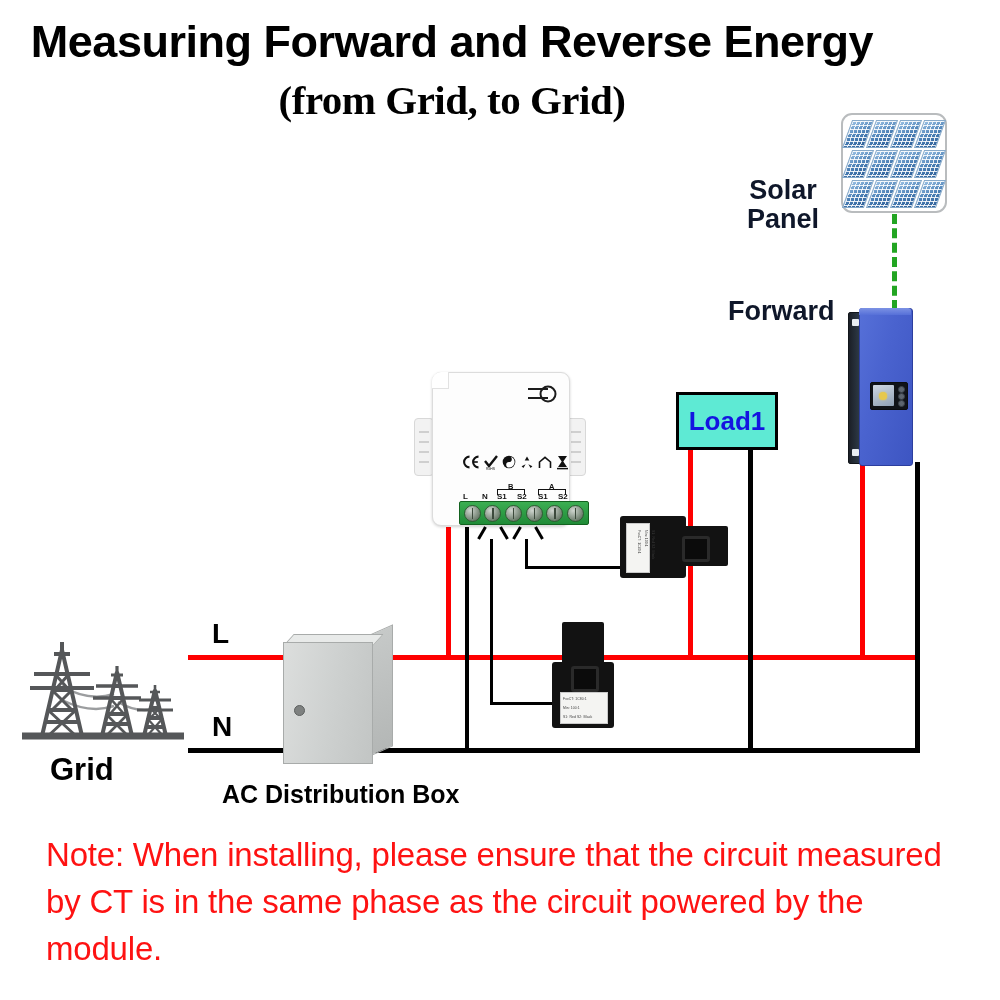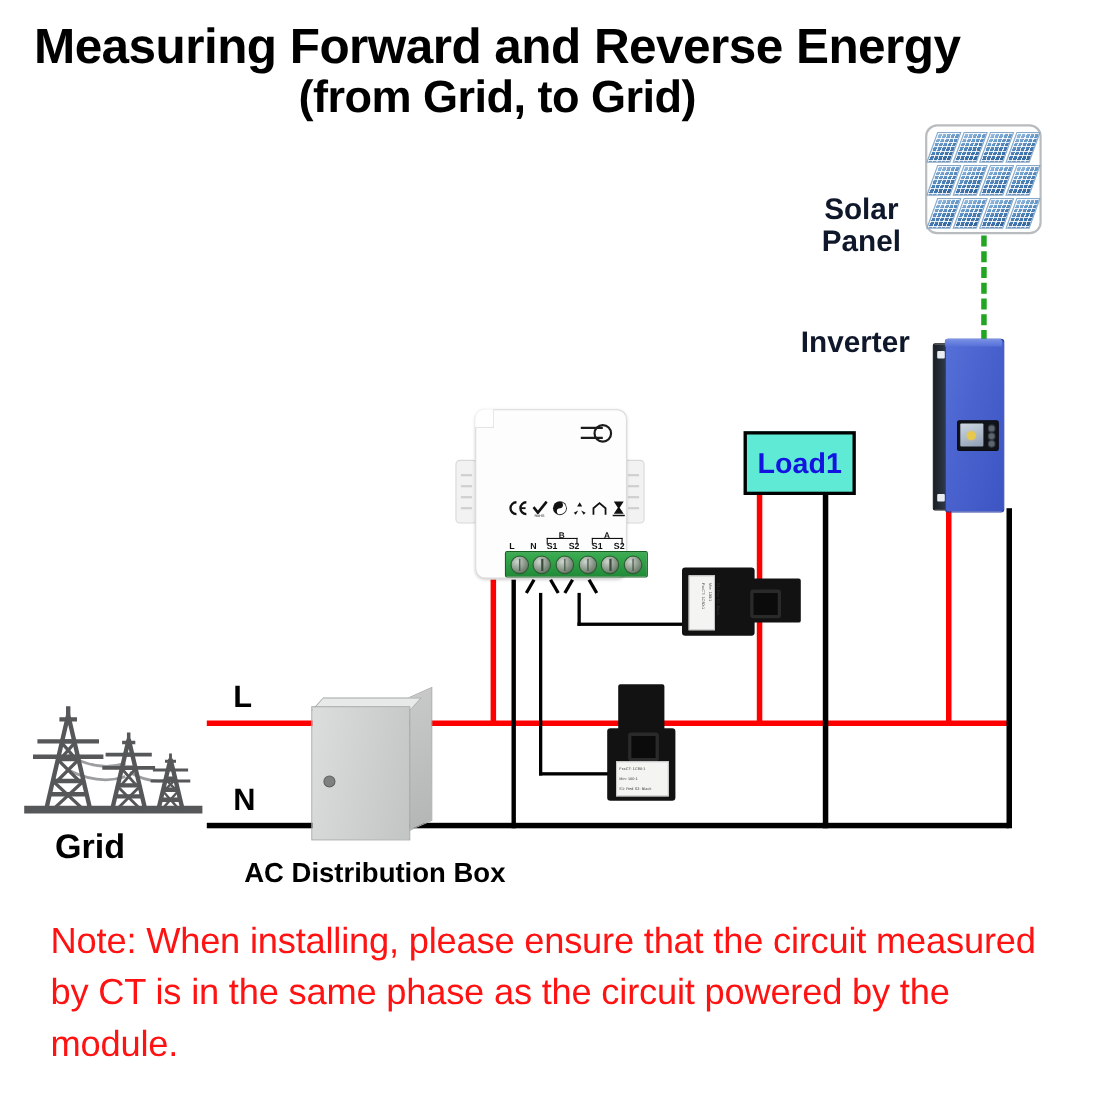--- a/index.html
+++ b/index.html
@@ -7,21 +7,21 @@
        font-family:"Liberation Sans", sans-serif;-webkit-font-smoothing:antialiased;}
   #stage{position:absolute;inset:0;width:1000px;height:1000px;background:#ffffff;}
 
   .abs{position:absolute;}
 
   
   #title-block{left:0;top:18px;width:904px;text-align:center;}
   #title-line1,#title-line2{
       font-weight:bold;color:#000;letter-spacing:-0.5px;line-height:1.05;}
   #title-line1{font-size:45px;}
-  #title-line2{font-size:41px;margin-top:2px;}
+  #title-line2{font-size:41px;margin-top:14px;font-family:Liberation Serif, serif;}
 
   
   .blue-label{color:#0f172a;font-weight:bold;font-size:27px;line-height:1.08;}
   .blk-label{color:#000;font-weight:bold;font-size:31px;}
 
   
   .wire-red{background:#fe0000;}
   .wire-blk{background:#000;}
   .wire-grn{border-left:5px dashed #22a522;}
 
@@ -347,17 +347,17 @@
     </div>
     <div id="inv-main"></div>
     <div id="inv-top"></div>
     <div id="inv-screen">
       <div id="inv-lcd"></div>
       <span class="inv-btn" style="top:3px;"></span>
       <span class="inv-btn" style="top:10px;"></span>
       <span class="inv-btn" style="top:17px;"></span>
     </div>
   </div>
-  <div class="abs blue-label" style="left:728px;top:297px;">Inverter</div>
+  <div class="abs blue-label" style="left:728px;top:297px;">Forward</div>
 
   <div id="note" class="abs">Note: When installing, please ensure that the circuit measured by CT is in the same phase as the circuit powered by the module.</div>
 
 </div>
 
 </body></html>

